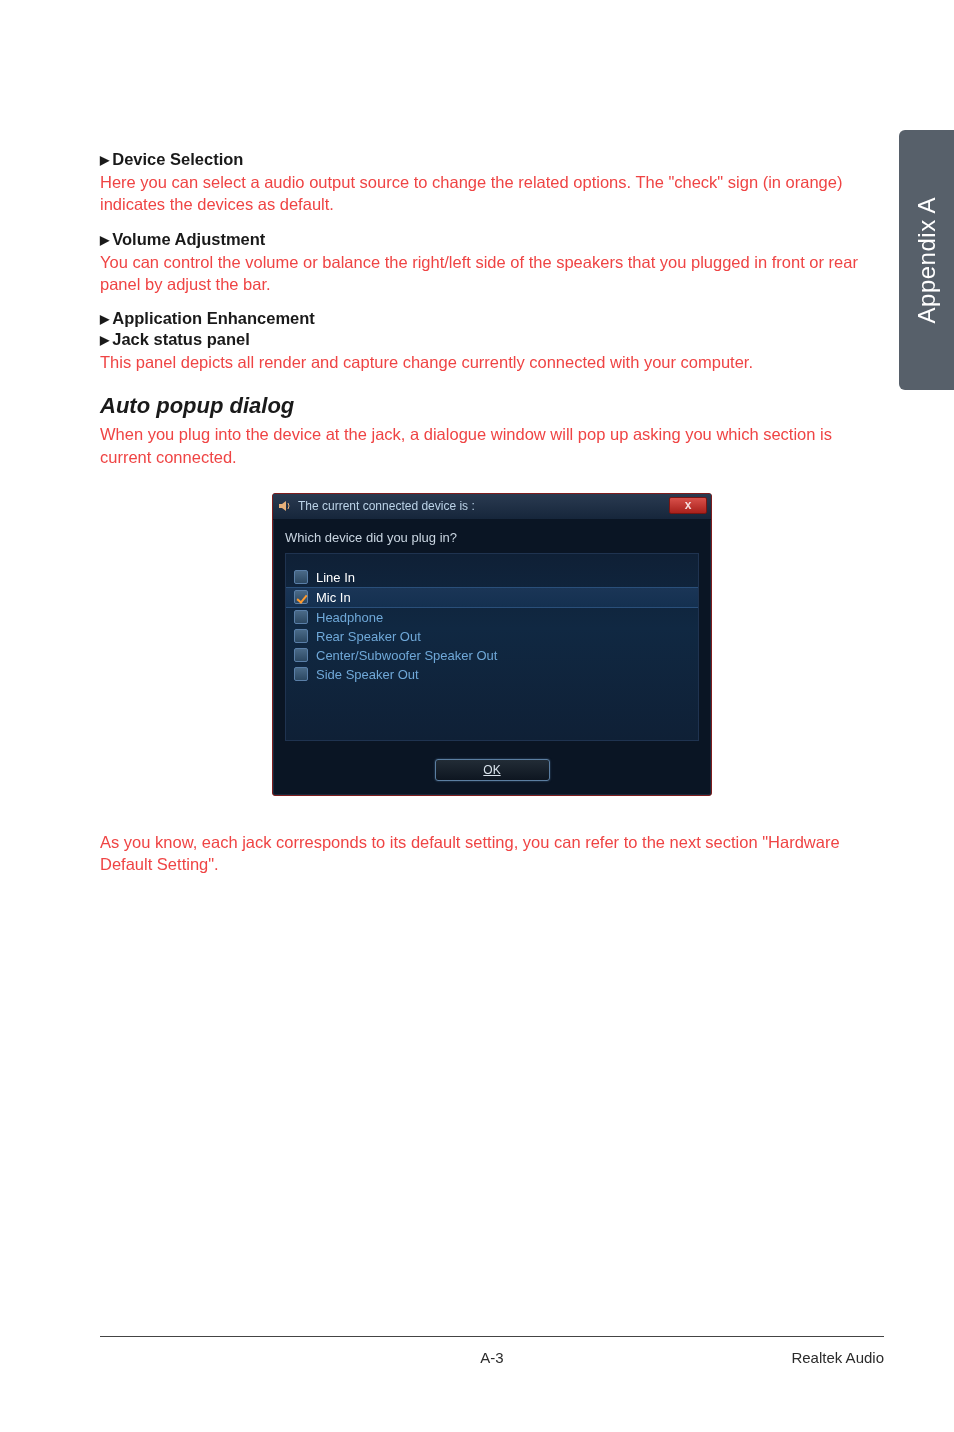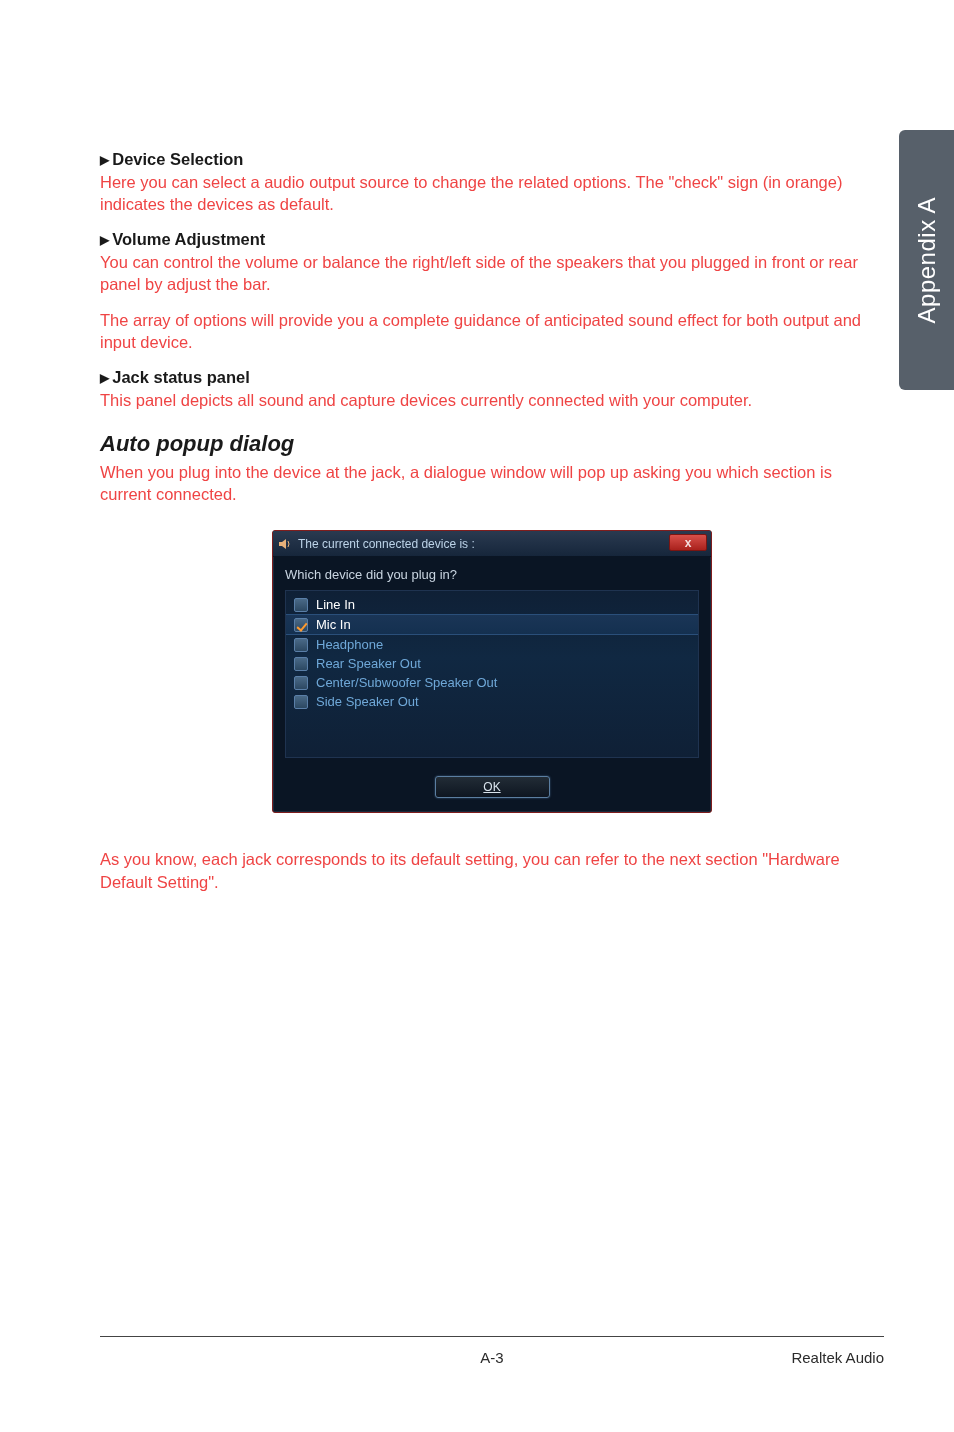--- a/index.html
+++ b/index.html
@@ -110,21 +110,21 @@
   }
   .dialog-prompt {
     color: #c9d5e1;
     font-size: 13px;
     padding: 10px 12px 8px 12px;
   }
   .device-list {
     margin: 0 12px 10px 12px;
     background: linear-gradient(to bottom, #0f2036 0%, #102842 40%, #0f2036 100%);
     border: 1px solid #1f3350;
-    padding: 4px 0;
+    padding: 14px 0;
   }
   .device-row {
     display: flex;
     align-items: center;
     padding: 2px 8px;
     font-size: 13px;
   }
   .device-row .chk {
     width: 14px;
     height: 14px;
@@ -212,26 +212,28 @@
   <div class="section-title">
     <span class="caret">▶</span><span>Device Selection</span>
   </div>
   <div class="body-text">Here you can select a audio output source to change the related options. The "check" sign (in orange) indicates the devices as default.</div>
 
   <div class="section-title">
     <span class="caret">▶</span><span>Volume Adjustment</span>
   </div>
   <div class="body-text">You can control the volume or balance the right/left side of the speakers that you plugged in front or rear panel by adjust the bar.</div>
 
-  <div class="body-text">The array of options will provide you a complete guidance of anticipated sound effect for both output and input device.</div>
+  <div class="section-title">
+    <span class="caret">▶</span><span>Application Enhancement</span>
+  </div>
 
   <div class="section-title">
     <span class="caret">▶</span><span>Jack status panel</span>
   </div>
-  <div class="body-text">This panel depicts all sound and capture devices currently connected with your computer.</div>
+  <div class="body-text">This panel depicts all render and capture change currently connected with your computer.</div>
 
   <div class="h2">Auto popup dialog</div>
   <div class="body-text">When you plug into the device at the jack, a dialogue window will pop up asking you which section is current connected.</div>
 
   <div class="dialog">
     <div class="titlebar">
       <span class="titlebar-icon">
         <svg width="14" height="14" viewBox="0 0 14 14">
           <polygon points="1,5 4,5 8,2 8,12 4,9 1,9" fill="#e6b07a"></polygon>
           <path d="M10 4 Q12 7 10 10" stroke="#e6b07a" stroke-width="1" fill="none"></path>

